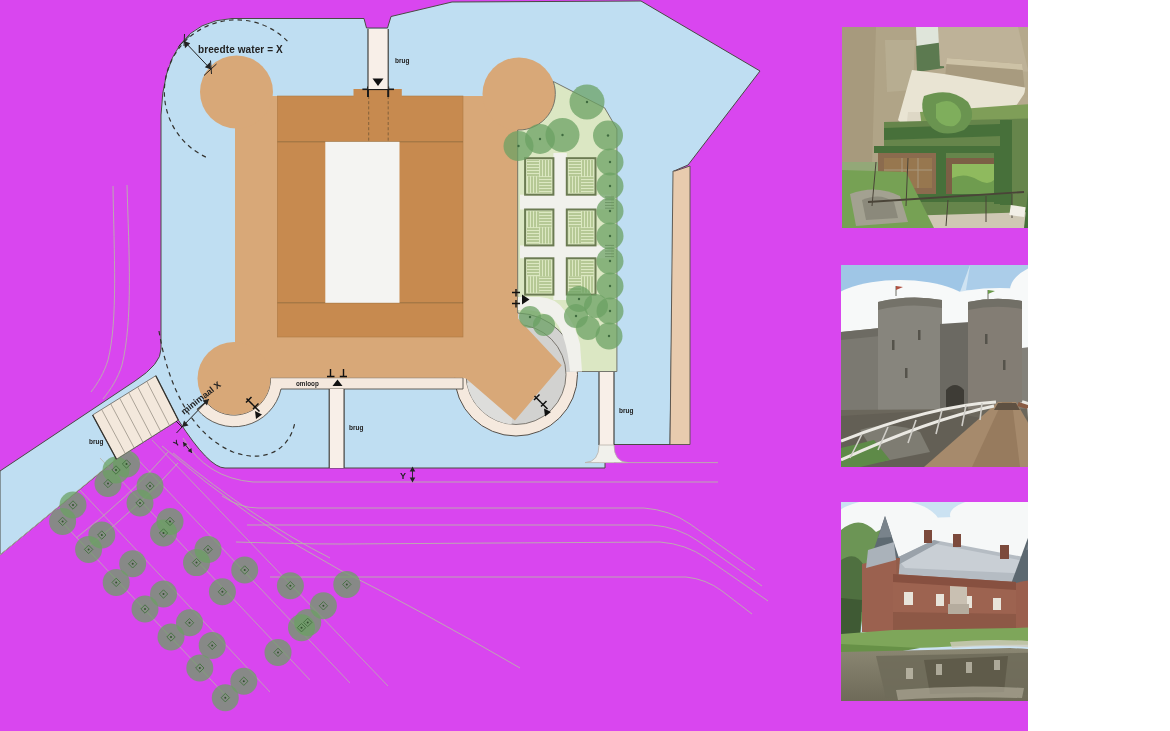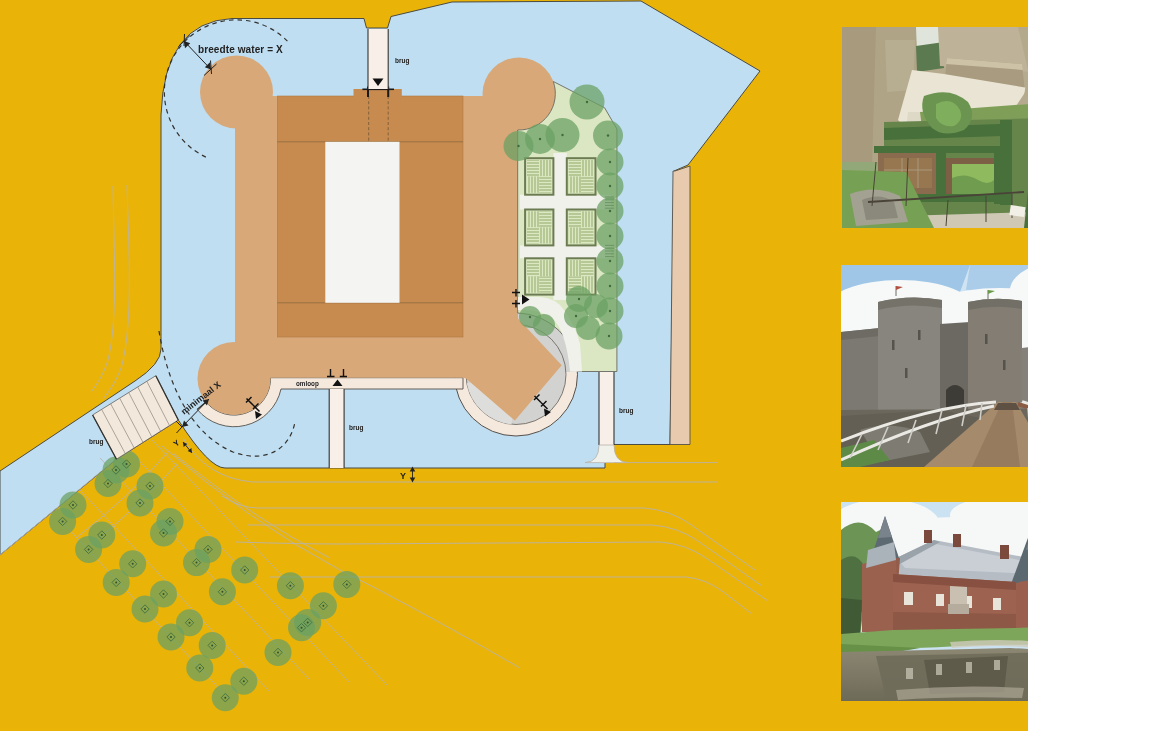--- a/index.html
+++ b/index.html
@@ -1,16 +1,16 @@
 <!DOCTYPE html>
 <html><head>
 <meta charset="utf-8">
 <style>
 html,body{margin:0;padding:0;background:#fff;}
-#page{position:relative;width:1028px;height:731px;background:#eab308;overflow:hidden;
+#page{position:relative;width:1028px;height:731px;background:#d946ef;overflow:hidden;
 font-family:"Liberation Sans",sans-serif;}
 svg{display:block;}
 </style>
 </head>
 <body>
 <div id="page">
 <svg width="1170" height="731" viewBox="0 0 1170 731">
 <defs>
 <pattern id="hH" width="3" height="3" patternUnits="userSpaceOnUse">
   <rect width="3" height="3" fill="#dce8c2"></rect>

